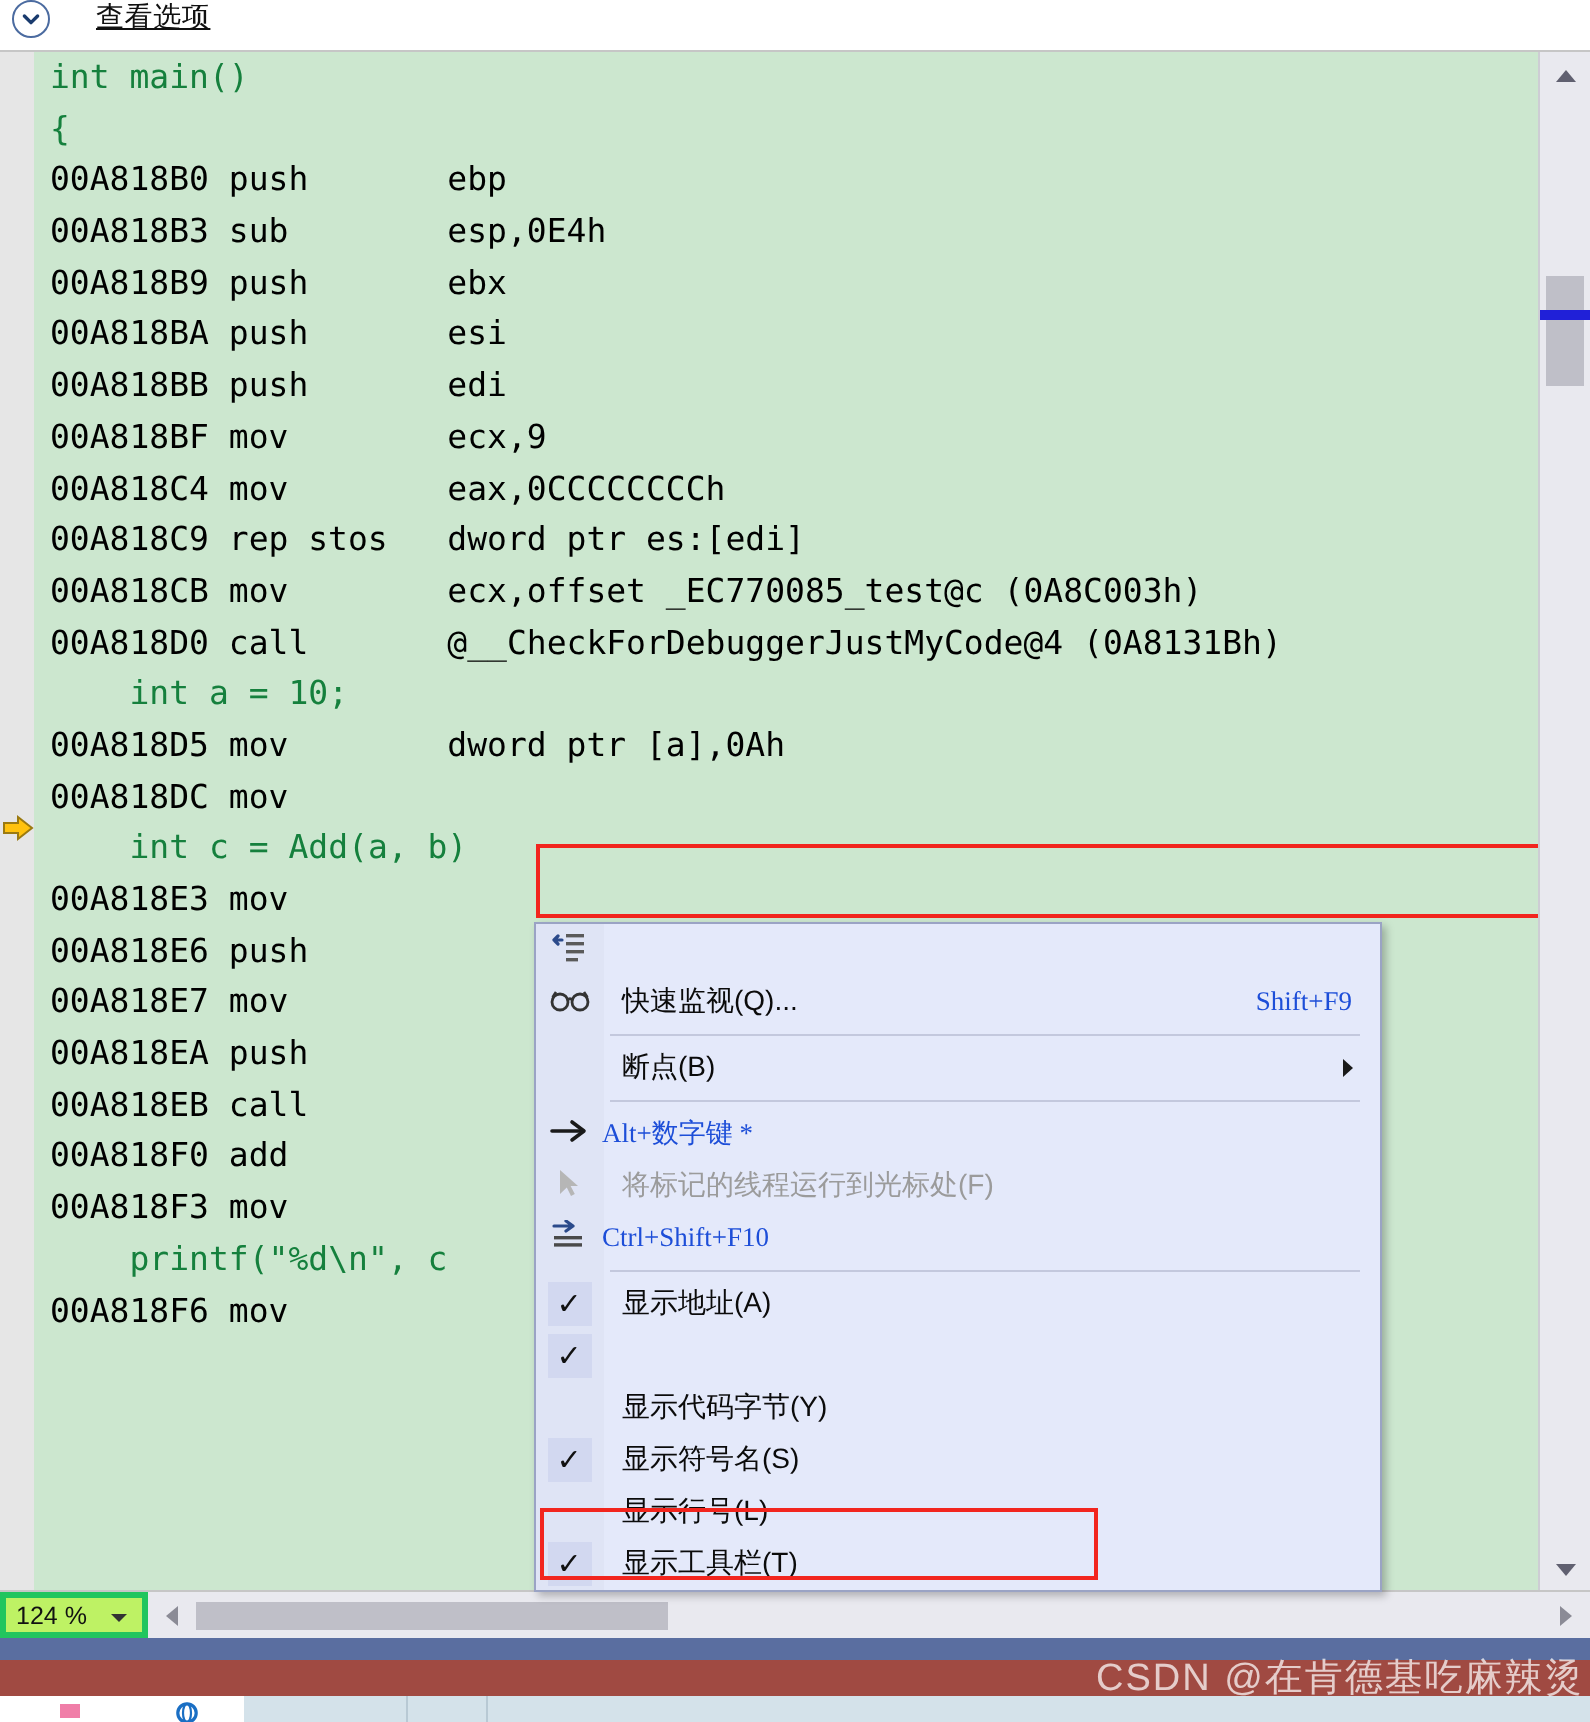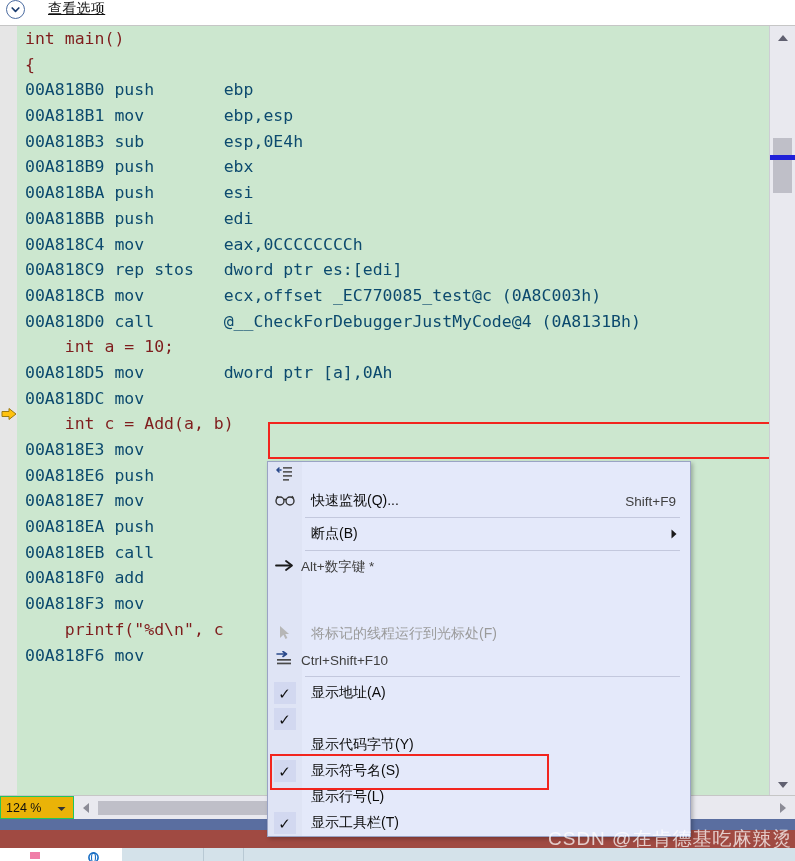--- a/index.html
+++ b/index.html
@@ -66,25 +66,25 @@
     left: 17px; top: 0;
     width: 752px; height: 770px;
     background: #cce7cf;
     overflow: hidden;
   }
   .code-line {
     height: 25.7px;
     line-height: 25.7px;
     font-family: "DejaVu Sans Mono", monospace;
     font-size: 16.5px;
-    color: #0c4a6e;
+    color: #000000;
     white-space: pre;
     padding-left: 8px;
   }
-  .code-line.src { color: #7f1d1d; }
+  .code-line.src { color: #15803d; }
   .addr { display: inline-block; width: 9ch; }
   .mnem { display: inline-block; width: 11ch; }
 
   
   #ip-arrow {
     position: absolute;
     left: 1px;
     top: 380px;
     width: 16px; height: 16px;
   }
@@ -134,22 +134,22 @@
     left: 0; top: 795px;
     width: 795px; height: 24px;
     background: #e9e9ef;
     border-top: 1px solid #c6c6c6;
     box-sizing: border-box;
     display: flex;
     align-items: stretch;
   }
   #zoom-combo {
     width: 74px;
-    background: #eab308;
-    border: 1px solid #22c55e;
+    background: #bef264;
+    border: 3px solid #22c55e;
     box-sizing: border-box;
     display:flex; align-items:center;
     font-size: 12.5px;
     color: #111;
     padding-left: 5px;
     position: relative;
   }
   #zoom-arrow {
     position:absolute; right: 7px; top: 50%;
     transform: translateY(-50%);
@@ -214,30 +214,30 @@
   }
   .mi {
     position: relative;
     display: flex;
     align-items: center;
     height: 26px;
     font-size: 14px;
     color: #0b0b0b;
     z-index: 2;
   }
-  .mi.disabled { color: #9b9b9b; margin-top: 41px; }
+  .mi.disabled { color: #9b9b9b; }
   .mi .mi-gutter {
     width: 33px;
     flex: none;
     display: flex;
     align-items: center;
     justify-content: center;
   }
   .mi .mi-label { flex: 1; padding-left: 10px; }
-  .mi .mi-accel { padding-right: 14px; color: #404040; font-size: 13.5px; }
+  .mi .mi-accel { padding-right: 14px; color: #1d4ed8; font-size: 13.5px; font-family: Liberation Serif, serif; }
   .mi .mi-sub { padding-right: 13px; }
   .mi-sep {
     height: 1px;
     background: #c3c8dd;
     margin: 3px 10px 3px 37px;
     position: relative;
     z-index: 2;
   }
   .chk {
     width: 22px; height: 22px;
@@ -281,25 +281,25 @@
       <svg width="16" height="16" viewBox="0 0 16 16">
         <path d="M1 5.5 H8 V2.5 L15 8 L8 13.5 V10.5 H1 Z" fill="#ffc20e" stroke="#9b7a10" stroke-width="1"></path>
       </svg>
     </div>
 
     <div id="code-pane">
       <div id="code-lines">
           <div class="code-line src"><span>int main()</span></div>
           <div class="code-line src"><span>{</span></div>
           <div class="code-line"><span class="addr">00A818B0</span><span class="mnem">push</span><span>ebp</span></div>
-          <div class="code-line"><span class="addr">00A818B1</span><span class="mnem">mov</span><span>ebp,esp</span></div>
           <div class="code-line"><span class="addr">00A818B3</span><span class="mnem">sub</span><span>esp,0E4h</span></div>
           <div class="code-line"><span class="addr">00A818B9</span><span class="mnem">push</span><span>ebx</span></div>
           <div class="code-line"><span class="addr">00A818BA</span><span class="mnem">push</span><span>esi</span></div>
           <div class="code-line"><span class="addr">00A818BB</span><span class="mnem">push</span><span>edi</span></div>
+          <div class="code-line"><span class="addr">00A818BF</span><span class="mnem">mov</span><span>ecx,9</span></div>
           <div class="code-line"><span class="addr">00A818C4</span><span class="mnem">mov</span><span>eax,0CCCCCCCCh</span></div>
           <div class="code-line"><span class="addr">00A818C9</span><span class="mnem">rep stos</span><span>dword ptr es:[edi]</span></div>
           <div class="code-line"><span class="addr">00A818CB</span><span class="mnem">mov</span><span>ecx,offset _EC770085_test@c (0A8C003h)</span></div>
           <div class="code-line"><span class="addr">00A818D0</span><span class="mnem">call</span><span>@__CheckForDebuggerJustMyCode@4 (0A8131Bh)</span></div>
           <div class="code-line src"><span>    int a = 10;</span></div>
           <div class="code-line"><span class="addr">00A818D5</span><span class="mnem">mov</span><span>dword ptr [a],0Ah</span></div>
           <div class="code-line"><span class="addr">00A818DC</span><span class="mnem">mov</span><span></span></div>
           <div class="code-line src"><span>    int c = Add(a, b)</span></div>
           <div class="code-line"><span class="addr">00A818E3</span><span class="mnem">mov</span><span></span></div>
           <div class="code-line"><span class="addr">00A818E6</span><span class="mnem">push</span><span></span></div>

